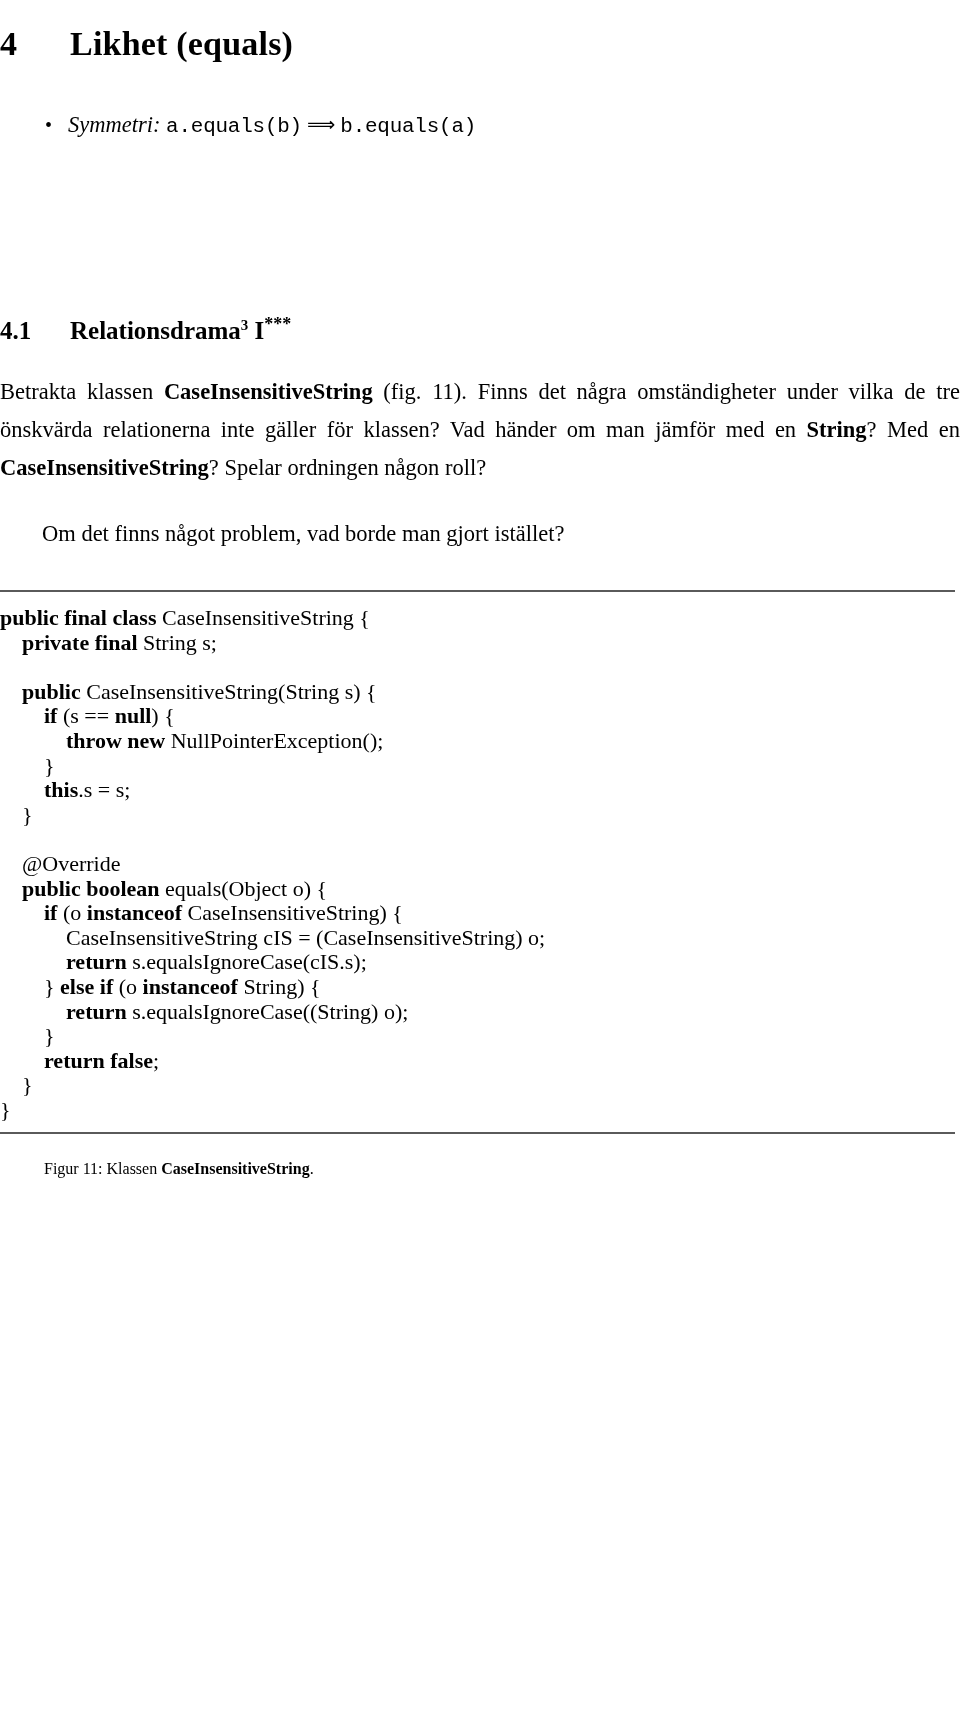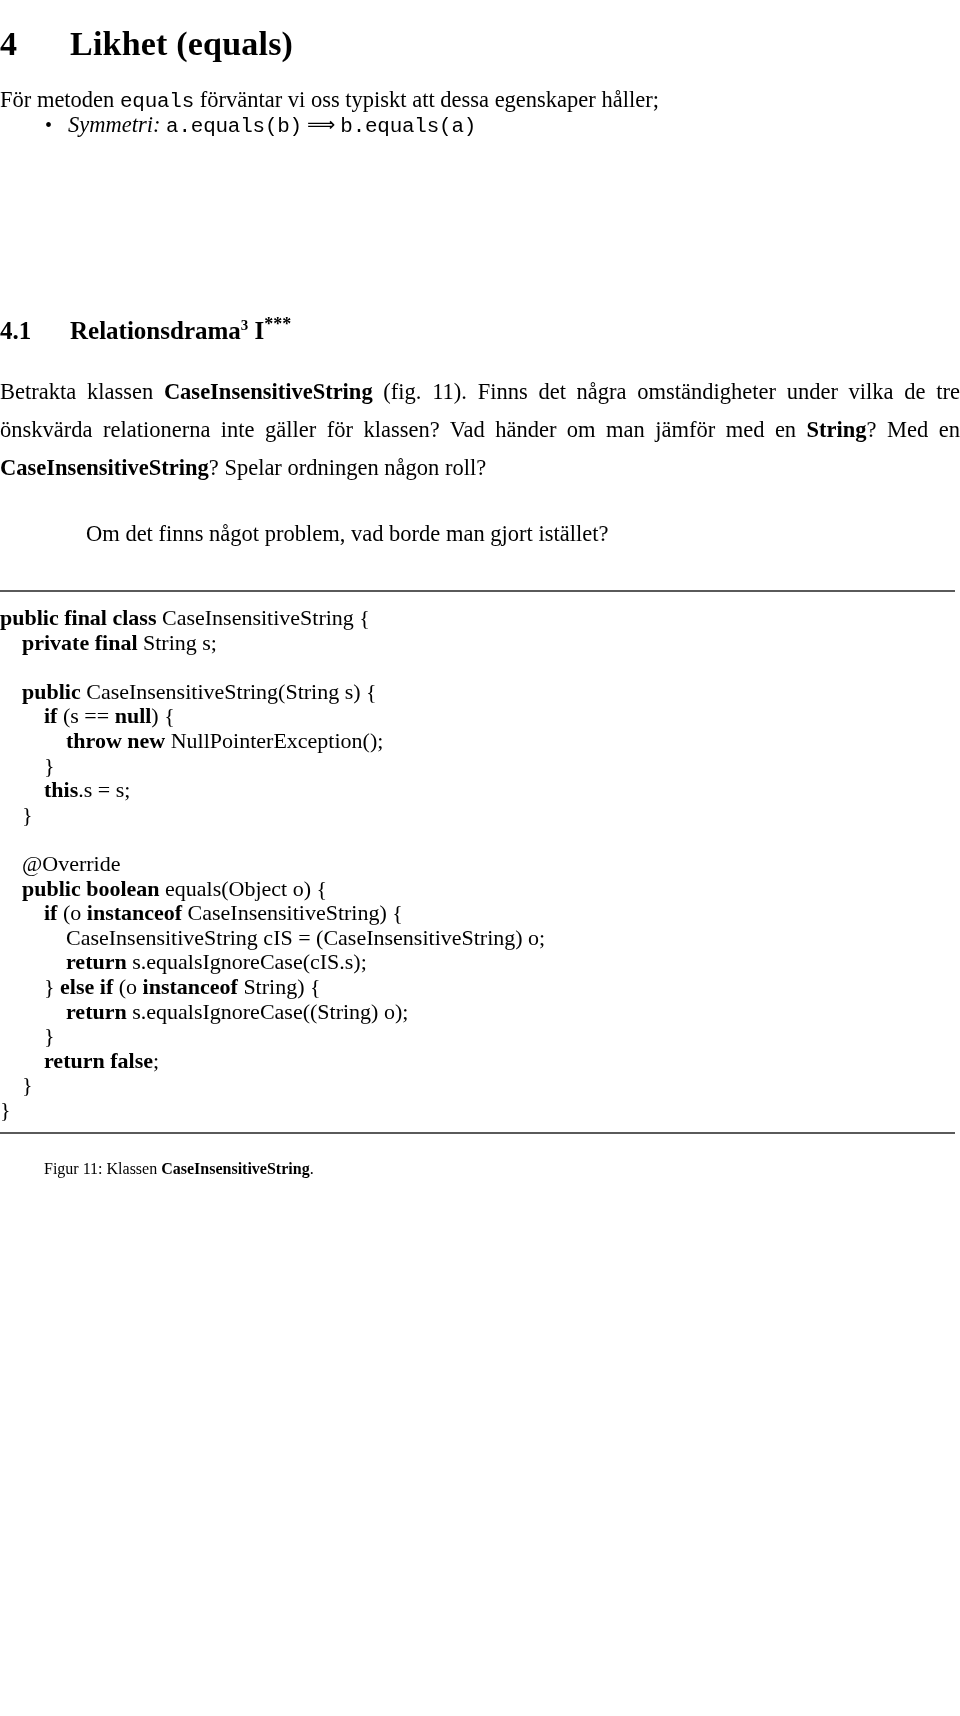--- a/index.html
+++ b/index.html
@@ -57,21 +57,21 @@
   
   .para {
     position: absolute;
     font-size: 22.5px;
     line-height: 38px;
     text-align: justify;
     text-justify: inter-word;
   }
   .p-intro { left: 0; top: 58px; width: 880px; }
   .p-betrakta { left: 0; top: 350px; width: 960px; }
-  .p-om { left: 0; top: 492px; width: 900px; text-indent: 42px; padding-left: 44px; }
+  .p-om { left: 0; top: 492px; width: 900px; text-indent: 42px; }
 
   code, .tt {
     font-family: "Liberation Mono", "DejaVu Sans Mono", monospace;
     font-size: 0.93em;
     letter-spacing: -0.2px;
   }
   .bf { font-weight: bold; }
 
   
   .bullets {
@@ -182,21 +182,20 @@
 </style>
 </head>
 <body>
 
 <div class="page">
 
   <h1 class="h-section">
     <span class="num">4</span><span>Likhet (equals)</span>
   </h1>
 
-  <p class="para p-intro"><span>För metoden </span><code class="tt">equals</code><span> förväntar vi oss typiskt att dessa egenskaper håller;</span></p>
 
   <ul class="bullets">
     <li>
       <span class="label">Symmetri:</span>
       <code class="tt">a.equals(b)</code><span class="imp">⟹</span><code class="tt">b.equals(a)</code>
     </li>
   </ul>
 
   <h2 class="h-subsection">
     <span class="num">4.1</span><span>Relationsdrama</span><sup>3</sup><span>&nbsp;</span><span>I</span><span class="stars">***</span>

